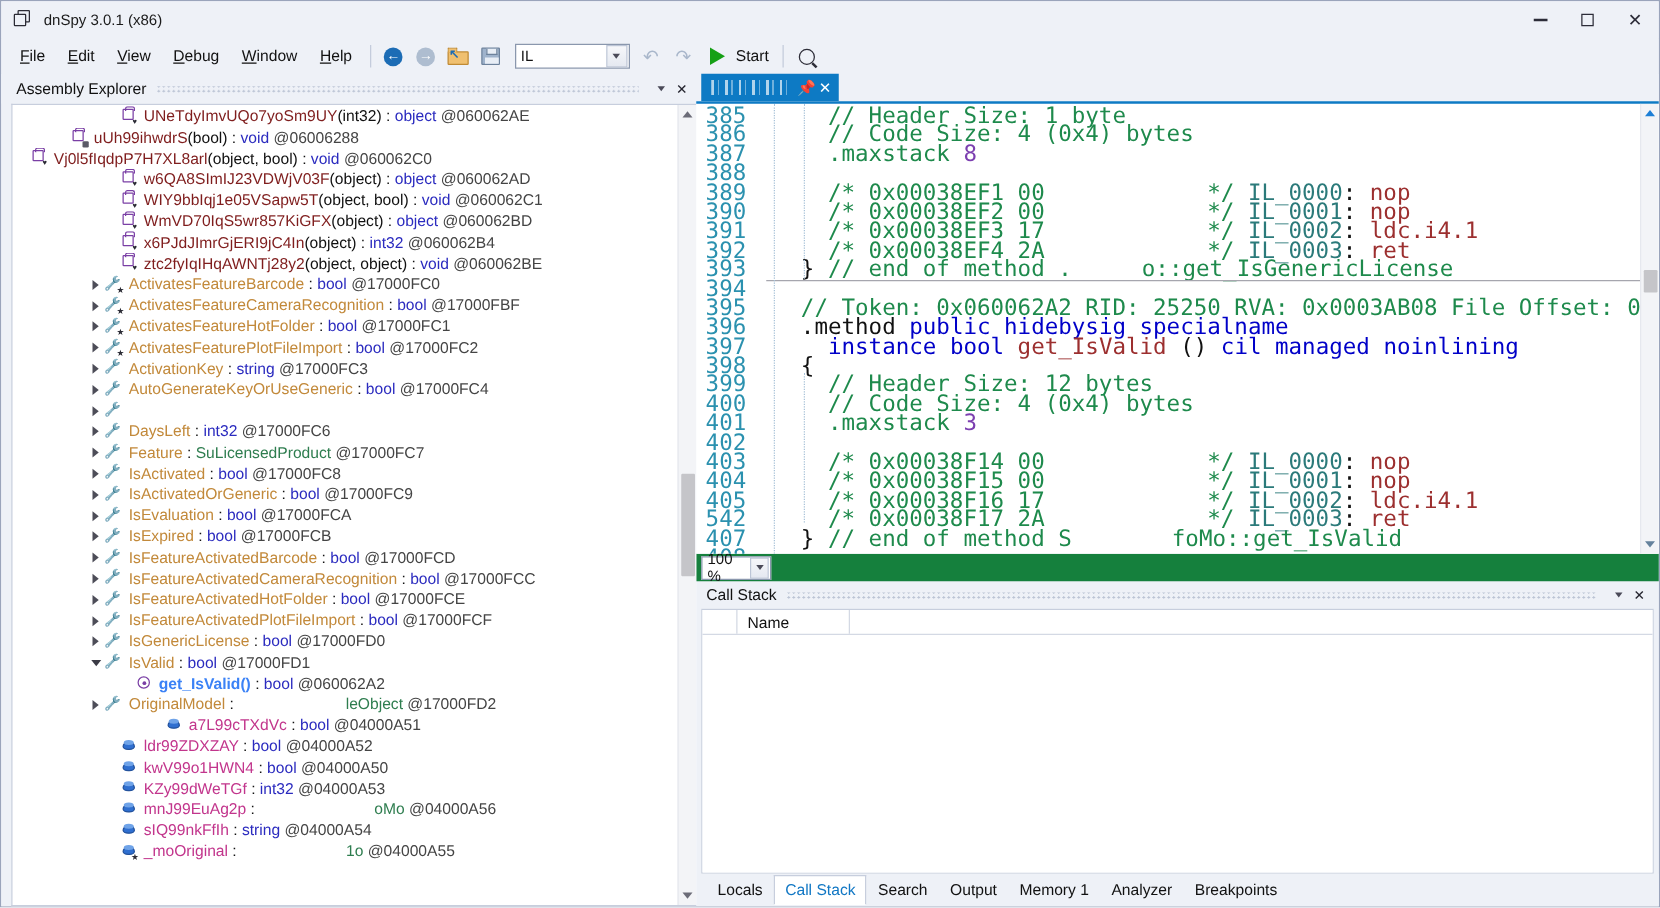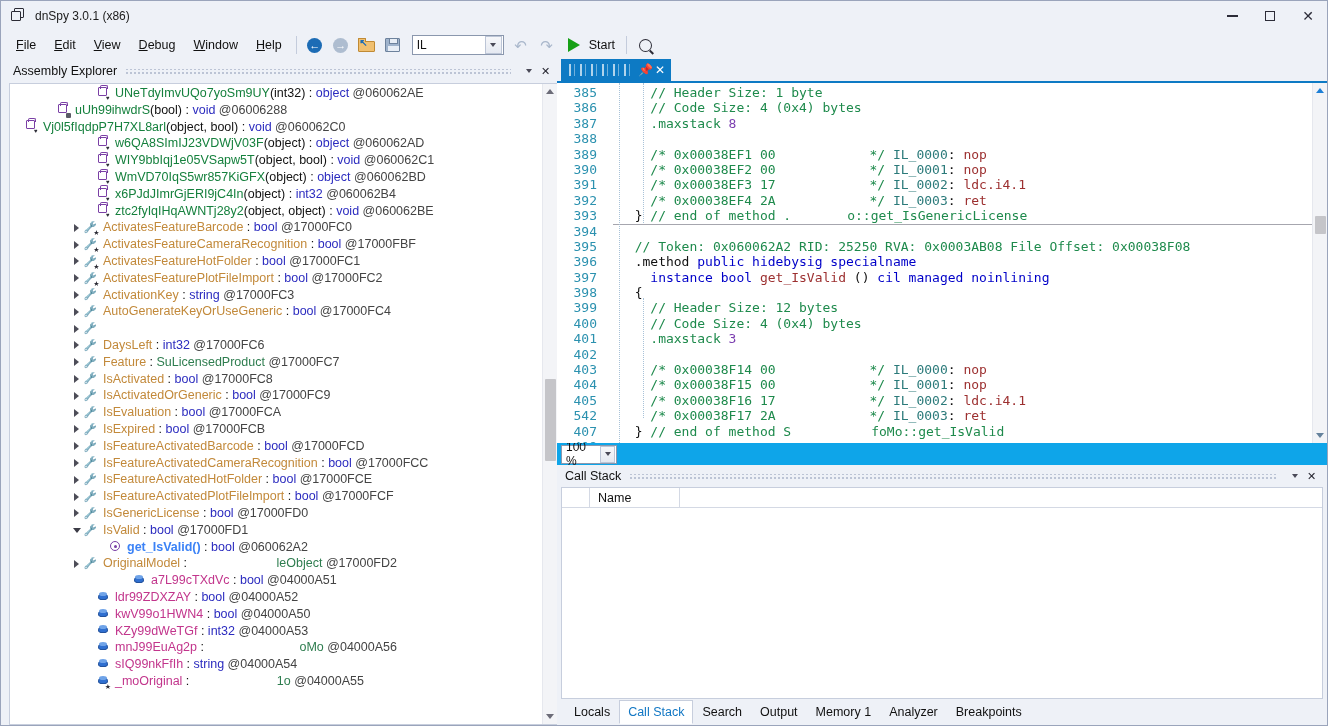--- a/index.html
+++ b/index.html
@@ -236,21 +236,21 @@
   .tri-down {
     width: 0; height: 0;
     border-left: 4px solid transparent;
     border-right: 4px solid transparent;
     border-top: 5px solid #3b3b46;
   }
   .ticon { width: 17px; flex: 0 0 17px; display: flex; align-items: center; justify-content: center; position: relative; }
   .tlabel { padding-left: 3px; }
 
   
-  .n-method   { color: #15803d; }
+  .n-method   { color: #7f1d1d; }
   .n-method-o { color: #3b82f6; font-weight: bold; }
   .n-prop     { color: #c2893a; }
   .n-field    { color: #c2358c; }
   .n-punct    { color: #111; }
   .n-type-kw  { color: #2b2bbf; }
   .n-type-cls { color: #2e7d4f; }
   .n-token    { color: #444; }
 
   
   .ico-method { width: 13px; height: 13px; position: relative; }
@@ -391,21 +391,21 @@
   .editor {
     flex: 1; display: flex; min-height: 0;
     background: #ffffff;
     border-top: 2px solid #0d7ac4;
     position: relative;
     overflow: hidden;
   }
   .code-scroll {
     flex: 1; position: relative; overflow: hidden;
     font-family: "DejaVu Sans Mono", monospace;
-    font-size: 13px;
+    font-size: 18px;
     line-height: 15.4px;
     padding-top: 2px;
   }
   .cline { display: flex; height: 15.4px; white-space: pre; }
   .lnum {
     width: 48px; flex: 0 0 48px;
     text-align: right; padding-right: 8px;
     color: #2b91af;
   }
   .guides { width: 14px; flex: 0 0 14px; position: relative; }
@@ -422,21 +422,21 @@
     border-left: 1px dotted #a8c2d8;
   }
   .method-sep {
     position: absolute; left: 56px; right: 0;
     border-top: 1px solid #a6a6ae;
   }
 
   .zoombar {
     height: 22px; flex: 0 0 22px;
     display: flex; align-items: center;
-    background: #0ea5e9;
+    background: #15803d;
     padding-left: 4px;
   }
   .zoom-combo {
     width: 56px; height: 19px;
     border: 1px solid #8a97ad; background: #fff;
     display: flex; align-items: center;
     font-size: 12px;
   }
   .zoom-combo .val { flex: 1; padding-left: 4px; color: #111; }
   .zoom-combo .arrowbox {

